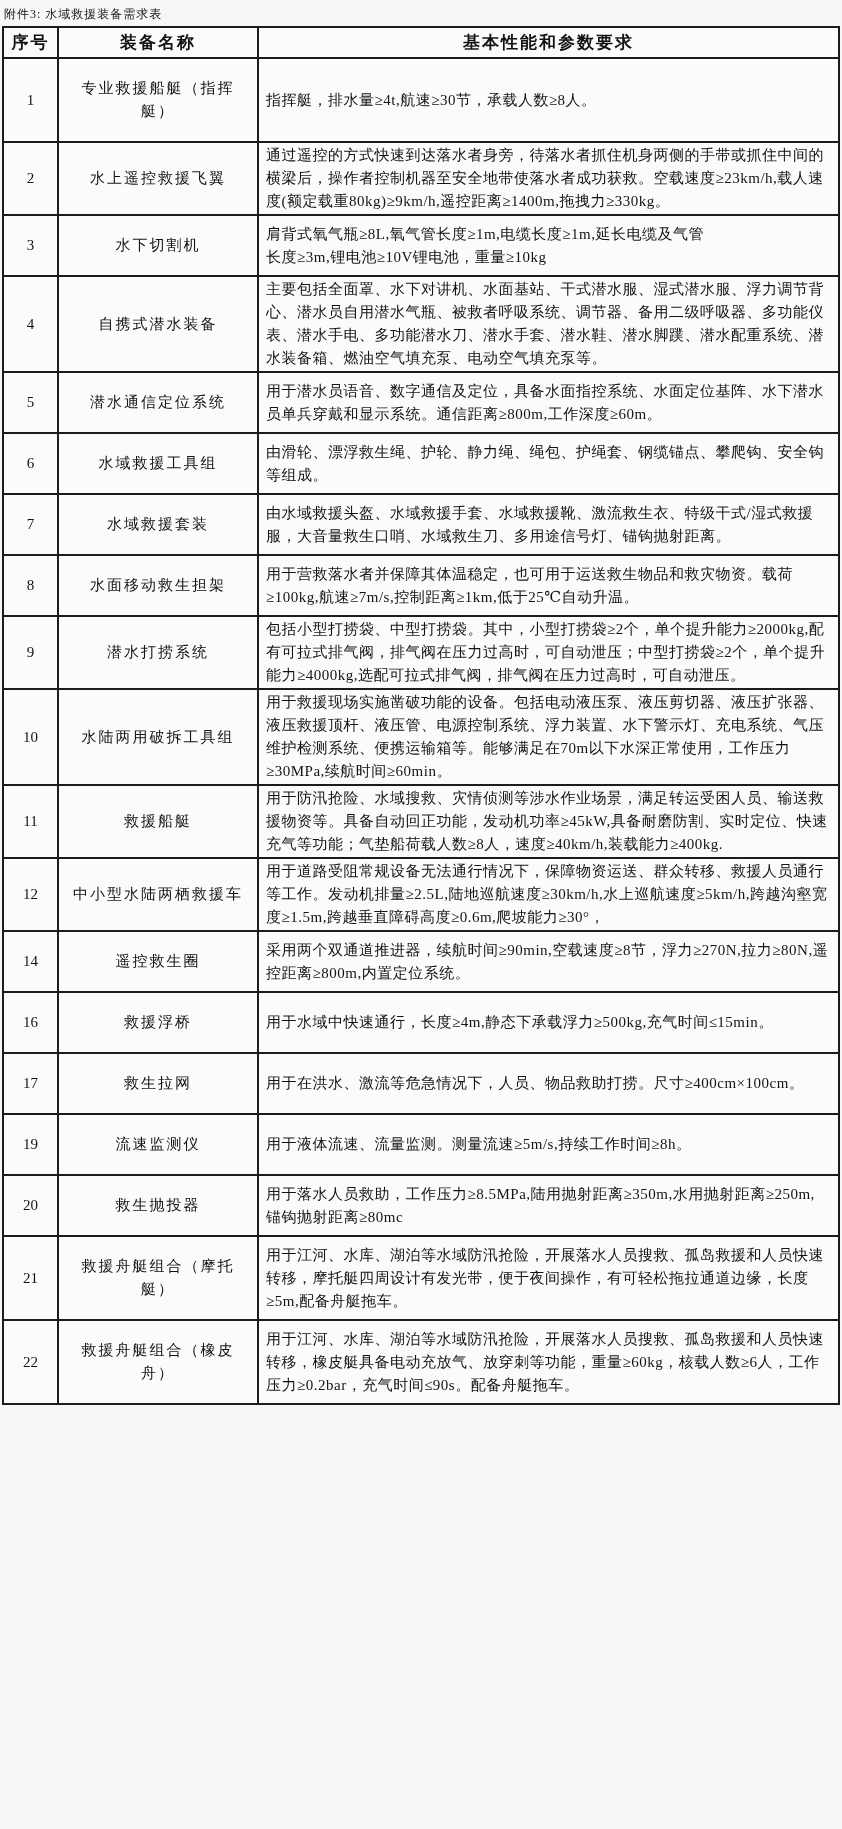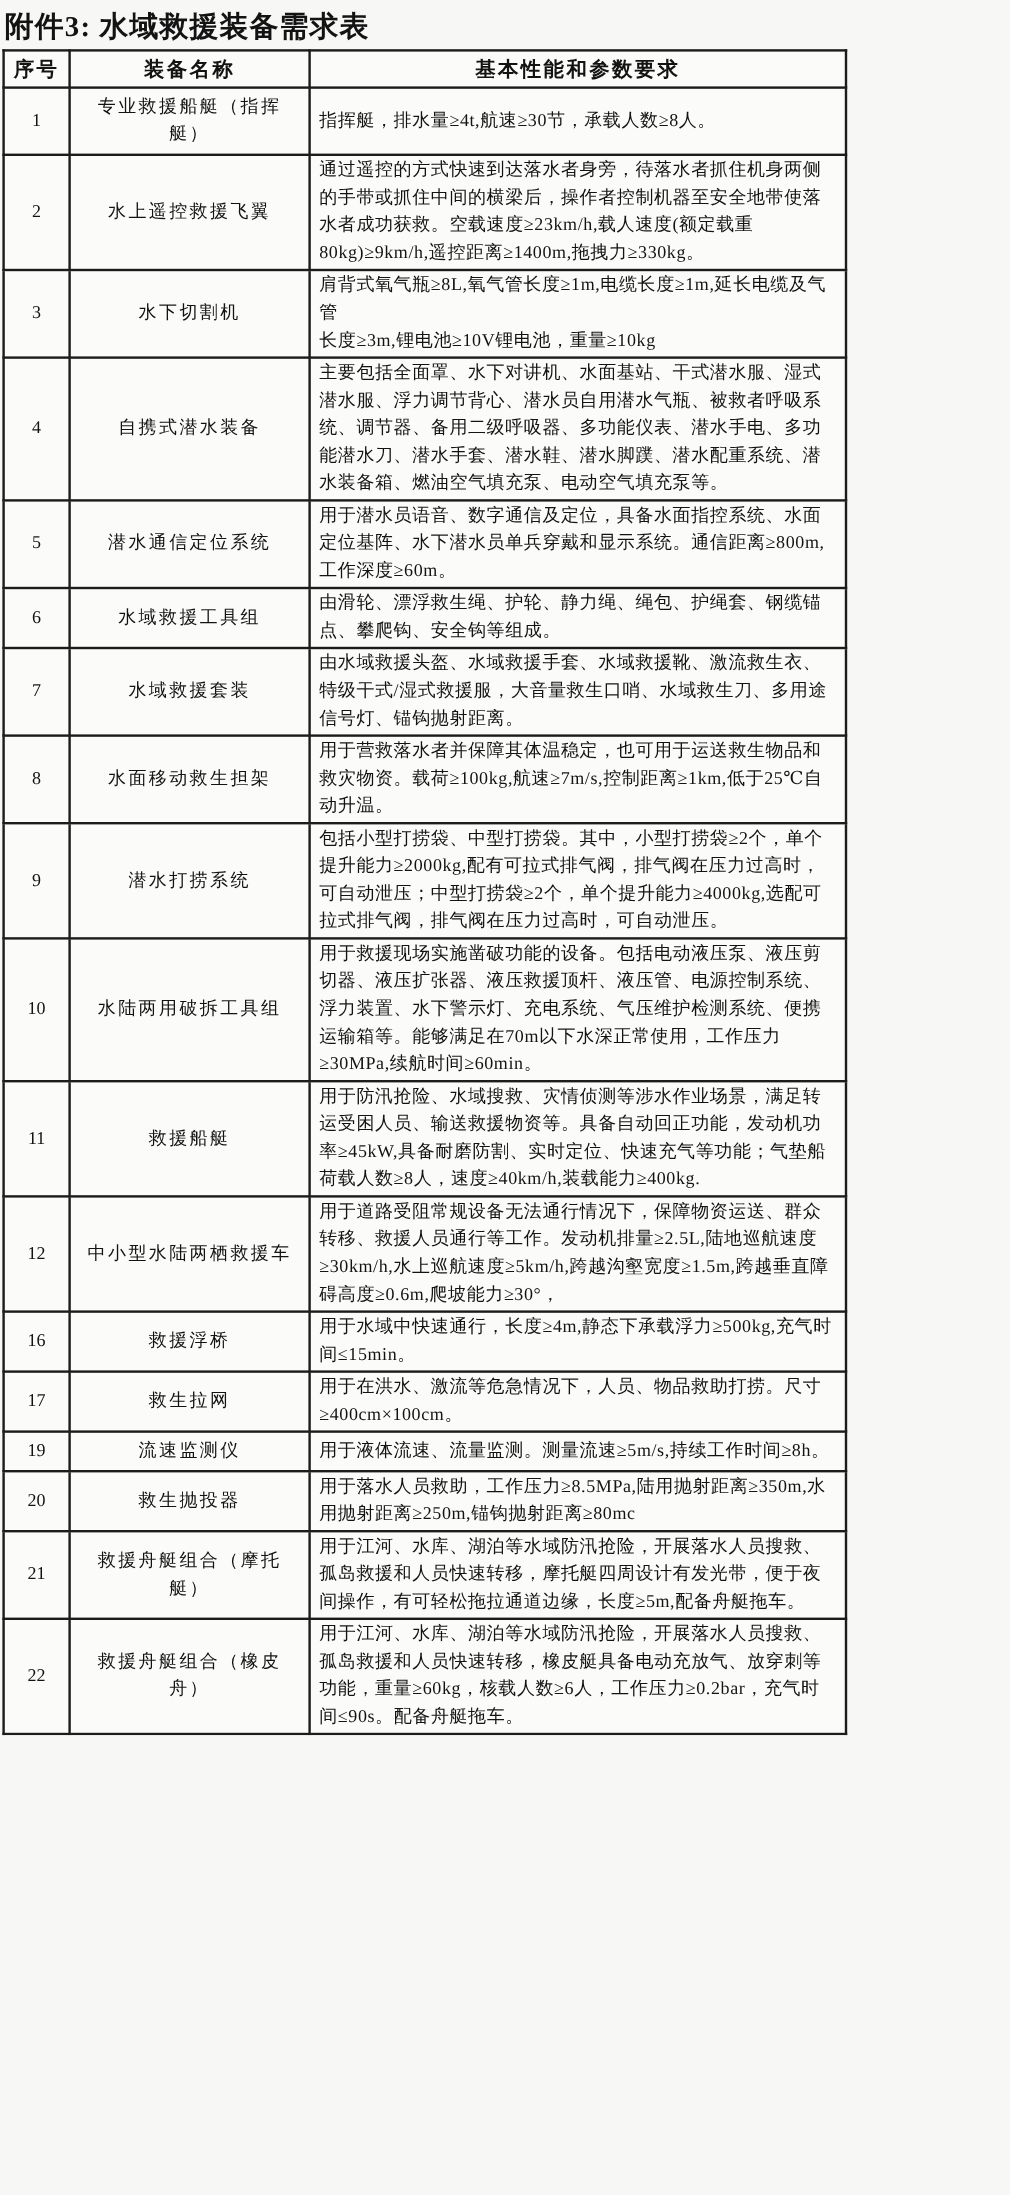--- a/index.html
+++ b/index.html
@@ -4,28 +4,28 @@
 <style>
   html,body { margin:0; padding:0; }
   body {
     width:842px;
     background:#f7f7f5;
     font-family:"Liberation Serif","DejaVu Serif",serif;
     color:#131313;
   }
   .page { width:842px; box-sizing:border-box; padding:2px 0 0 0; }
   .doc-title {
-    font-size:24px;
-    font-weight:bold;
+    font-size:12px;
+    font-weight:normal;
     padding:4px 2px 3px 4px;
     letter-spacing:1px;
   }
   table.req-table {
     border-collapse:collapse;
-    width:704px;
+    width:838px;
     margin-left:2px;
     table-layout:fixed;
     background:#fbfbf9;
   }
   .req-table th, .req-table td {
     border:2px solid #1c1c1c;
     box-sizing:border-box;
   }
   .req-table th {
     font-size:17px;
@@ -36,21 +36,21 @@
   }
   .req-table td {
     font-size:15px;
     line-height:23px;
     padding:2px 4px;
     vertical-align:middle;
   }
   col.c-num  { width:55px; }
   col.c-name { width:200px; }
   td.col-num  { text-align:center; }
-  td.col-name { text-align:center; letter-spacing:2px; padding:4px 8px; }
+  td.col-name { text-align:center; letter-spacing:2px; padding:18px 8px; }
   td.col-spec {
     text-align:left;
     white-space:pre-wrap;
     padding:1px 8px 1px 7px;
     letter-spacing:0.5px;
     margin-left:28px;
   }
 </style>
 </head>
 <body>
@@ -127,20 +127,25 @@
     <td class="col-num">11</td>
     <td class="col-name">救援船艇</td>
     <td class="col-spec">用于防汛抢险、水域搜救、灾情侦测等涉水作业场景，满足转运受困人员、输送救援物资等。具备自动回正功能，发动机功率≥45kW,具备耐磨防割、实时定位、快速充气等功能；气垫船荷载人数≥8人，速度≥40km/h,装载能力≥400kg.</td>
   </tr>
         <tr>
     <td class="col-num">12</td>
     <td class="col-name">中小型水陆两栖救援车</td>
     <td class="col-spec">用于道路受阻常规设备无法通行情况下，保障物资运送、群众转移、救援人员通行等工作。发动机排量≥2.5L,陆地巡航速度≥30km/h,水上巡航速度≥5km/h,跨越沟壑宽度≥1.5m,跨越垂直障碍高度≥0.6m,爬坡能力≥30°，</td>
   </tr>
         <tr>
+    <td class="col-num">14</td>
+    <td class="col-name">遥控救生圈</td>
+    <td class="col-spec">采用两个双通道推进器，续航时间≥90min,空载速度≥8节，浮力≥270N,拉力≥80N,遥控距离≥800m,内置定位系统。</td>
+  </tr>
+        <tr>
     <td class="col-num">16</td>
     <td class="col-name">救援浮桥</td>
     <td class="col-spec">用于水域中快速通行，长度≥4m,静态下承载浮力≥500kg,充气时间≤15min。</td>
   </tr>
         <tr>
     <td class="col-num">17</td>
     <td class="col-name">救生拉网</td>
     <td class="col-spec">用于在洪水、激流等危急情况下，人员、物品救助打捞。尺寸≥400cm×100cm。</td>
   </tr>
         <tr>

